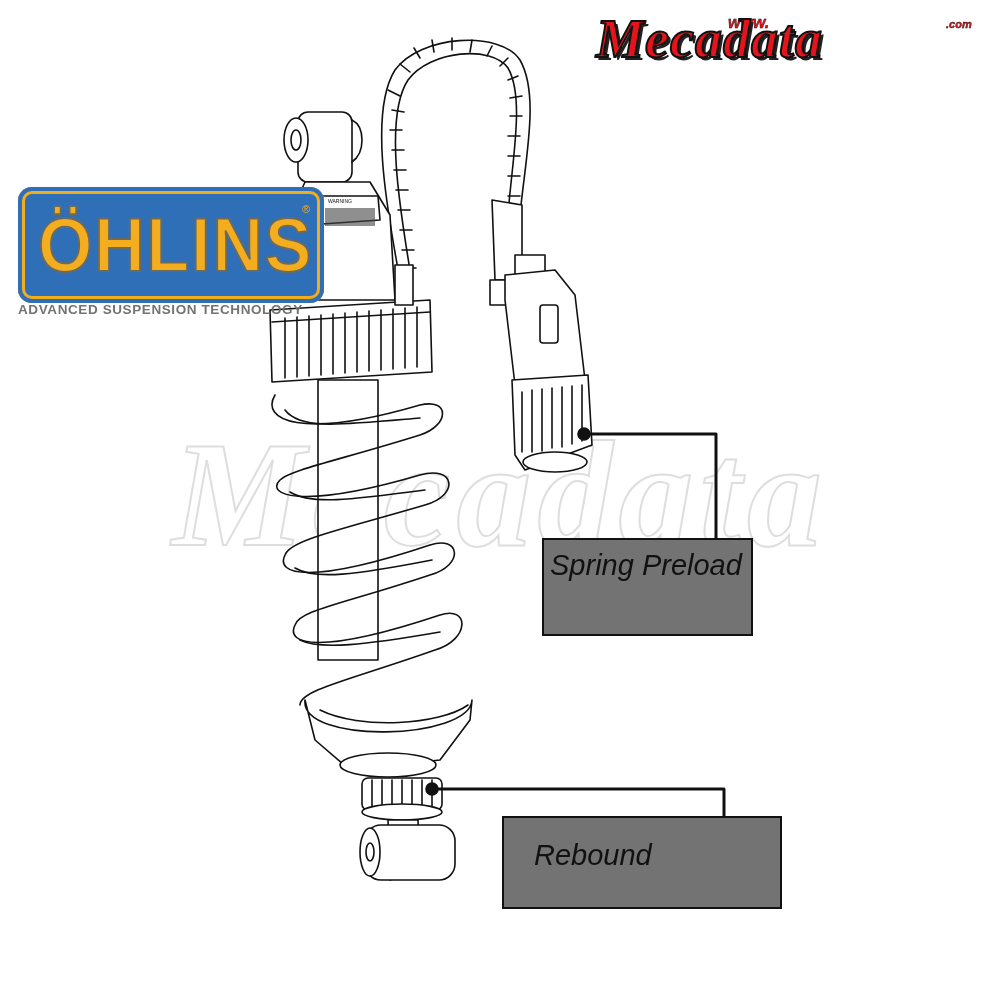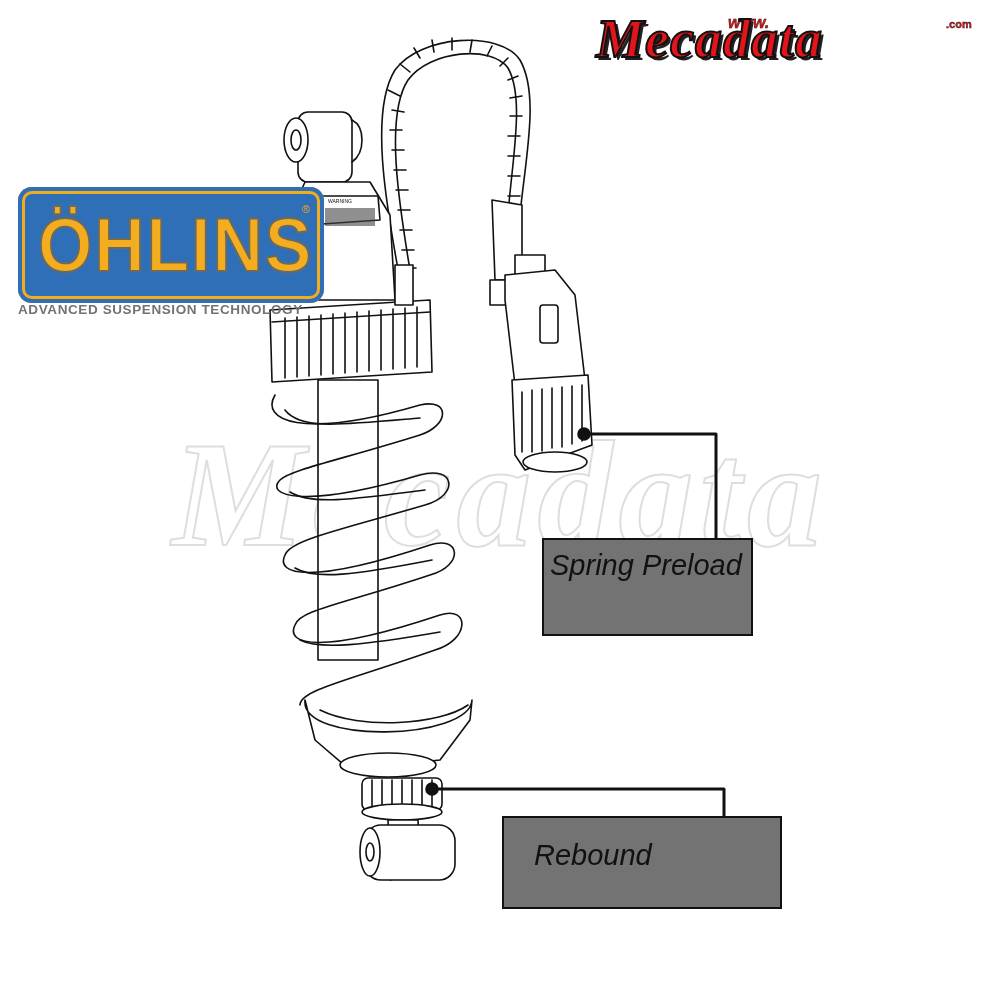--- a/index.html
+++ b/index.html
@@ -2,21 +2,21 @@
 <html><head>
 <meta charset="utf-8">
 <style>
   html, body { margin:0; padding:0; background:#ffffff; }
   body { width:1000px; height:1000px; position:relative; overflow:hidden; font-family:"Liberation Sans", sans-serif; }
   #watermark-svg { position:absolute; left:0; top:0; }
   #diagram-svg { position:absolute; left:0; top:0; }
   .mecadata-logo { position:absolute; left:588px; top:8px; width:410px; height:62px; }
   .mecadata-logo .word { position:absolute; left:8px; top:0px; font-family:"Liberation Serif", serif; font-style:italic; font-weight:bold; font-size:54px; letter-spacing:1px; color:#e3141b; -webkit-text-stroke:2px #111; text-shadow: 3px 3px 0 #222; line-height:62px; }
   .mecadata-logo .www { position:absolute; left:140px; top:6px; font-size:16px; font-style:italic; font-weight:bold; color:#e3141b; -webkit-text-stroke:0.4px #111; }
-  .mecadata-logo .com { position:absolute; left:358px; top:10px; font-size:11px; font-weight:bold; color:#e3141b; -webkit-text-stroke:0.4px #111; }
+  .mecadata-logo .com { position:absolute; left:358px; top:10px; font-size:11px; font-style:italic; font-weight:bold; color:#e3141b; -webkit-text-stroke:0.4px #111; }
 
   .ohlins-badge { position:absolute; left:18px; top:180px; width:306px; height:116px; background:#2f6fb8; border-radius:14px; box-shadow: inset 0 0 0 4px #2f6fb8, inset 0 0 0 7px #f2ad1e; margin-top: 7px; }
   .ohlins-badge .word { position:absolute; left:20px; top:8px; width:270px; text-align:center; font-family:"Liberation Sans", sans-serif; font-weight:bold; font-size:76px; line-height:100px; color:#f4ad1f; -webkit-text-stroke:2px #6b6a5e; letter-spacing:2px; transform:scaleX(0.92); transform-origin:left center; }
   .ohlins-badge .reg { position:absolute; right:14px; top:16px; font-size:11px; color:#f4ad1f; }
   .ohlins-tagline { position:absolute; left:18px; top:302px; font-size:13.5px; font-weight:bold; color:#737373; letter-spacing:0.6px; white-space:nowrap; }
 
   .callout-box { position:absolute; border:2px solid #111; background:#737373; font-style:italic; color:#111; }
   .callout-box .l { display:block; font-size:29px; line-height:42px; font-family:"Liberation Sans", sans-serif; font-weight:normal; }
   #preload-box { left:542px; top:538px; width:211px; height:98px; padding:4px 0 0 6px; box-sizing:border-box; }
   #rebound-box { left:502px; top:816px; width:280px; height:93px; padding:16px 0 0 30px; box-sizing:border-box; }

